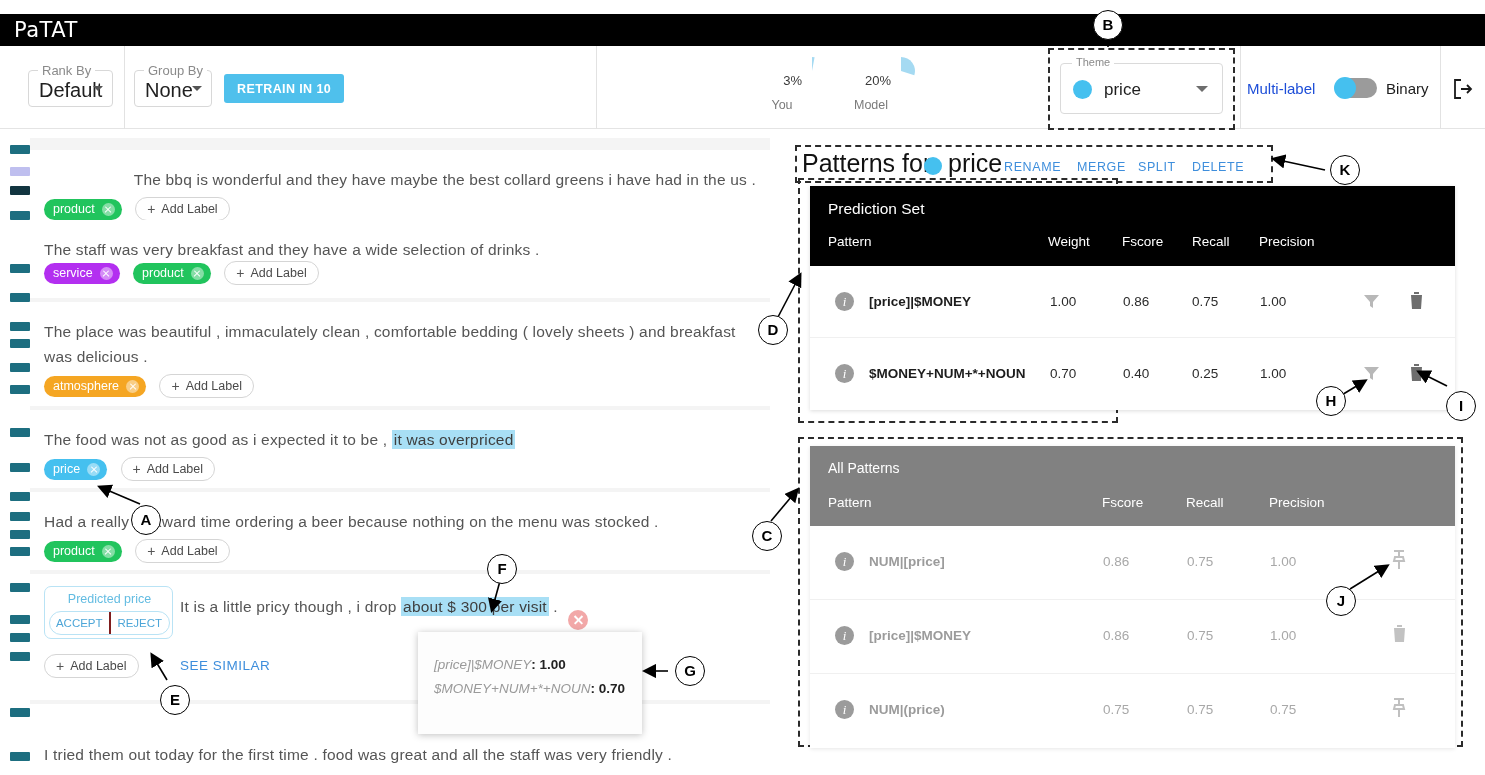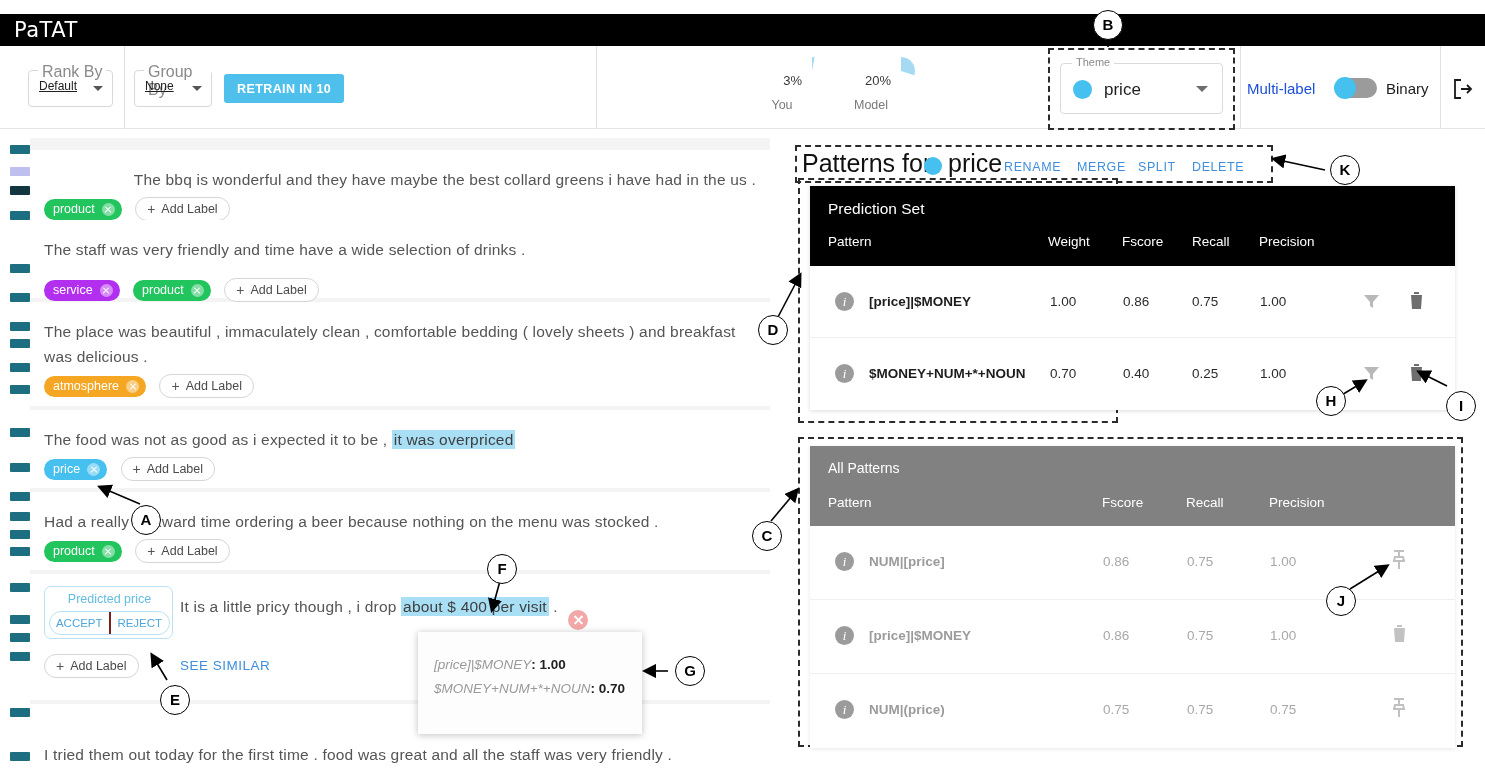--- a/index.html
+++ b/index.html
@@ -29,24 +29,24 @@
   }
   .toolbar-divider {
     position: absolute; top: 46px; width: 1px; height: 83px; background: #e2e2e2;
   }
   .sel {
     position: absolute; top: 70px; height: 37px;
     border: 1px solid #d8d8d8; border-radius: 4px; background: #fff;
   }
   .sel .legend {
     position: absolute; left: 9px; top: -8px; background: #fff; padding: 0 4px;
-    font-size: 16px; color: #8a8a8a;
+    font-size: 13px; color: #8a8a8a;
   }
   .sel .val {
-    position: absolute; left: 10px; top: 8px; font-size: 12px; color: #202020; text-decoration: underline;
+    position: absolute; left: 10px; top: 8px; font-size: 20px; color: #202020;
   }
   .sel .caret {
     position: absolute; right: 9px; top: 15px;
     width: 0; height: 0; border-left: 5px solid transparent;
     border-right: 5px solid transparent; border-top: 5px solid #555;
   }
   .retrain-btn {
     position: absolute; left: 224px; top: 74px; height: 29px; padding: 0 13px;
     background: #4fc0ec; color: #ffffff; border: none; border-radius: 3px;
     font-size: 12.5px; font-weight: bold; letter-spacing: .4px; cursor: pointer;
@@ -352,23 +352,23 @@
           </span>
         <span class="addlabel">
             <span class="plus">+</span>
             <span>Add Label</span>
           </span>
       </div>
     </div>
 
     <div class="card" style="top:82px; height:78px;">
       <div class="sentence">
-        <span>The staff was very friendly and time have a wide selection of drinks .</span>
-      </div>
-      <div class="chips" style="top:58px">
+        <span>The staff was very breakfast and they have a wide selection of drinks .</span>
+      </div>
+      <div class="chips" style="top:41px">
         <span class="chip" style="background:#b32ff0">
             <span>service</span>
             <span class="x"></span>
           </span>
         <span class="chip" style="background:#21c45d">
             <span>product</span>
             <span class="x"></span>
           </span>
         <span class="addlabel">
             <span class="plus">+</span>
@@ -427,21 +427,21 @@
 
     <div class="card" style="top:436px; height:126px;">
       <div class="predbox">
         <div class="title">Predicted price</div>
         <div class="btns">
           <div>ACCEPT</div>
           <div>REJECT</div>
         </div>
       </div>
       <div class="sentence" style="left:150px; top:20px;">
-        <span>It is a little pricy though , i drop </span><span class="hl">about $ 400 per visit</span><span> .</span>
+        <span>It is a little pricy though , i drop </span><span class="hl">about $ 300 per visit</span><span> .</span>
       </div>
       <div class="x-badge" style="left:538px; top:36px;"></div>
       <div class="chips" style="top:80px">
         <span class="addlabel">
             <span class="plus">+</span>
             <span>Add Label</span>
           </span>
       </div>
       <div class="seesim" style="top:84px">SEE SIMILAR</div>
     </div>

